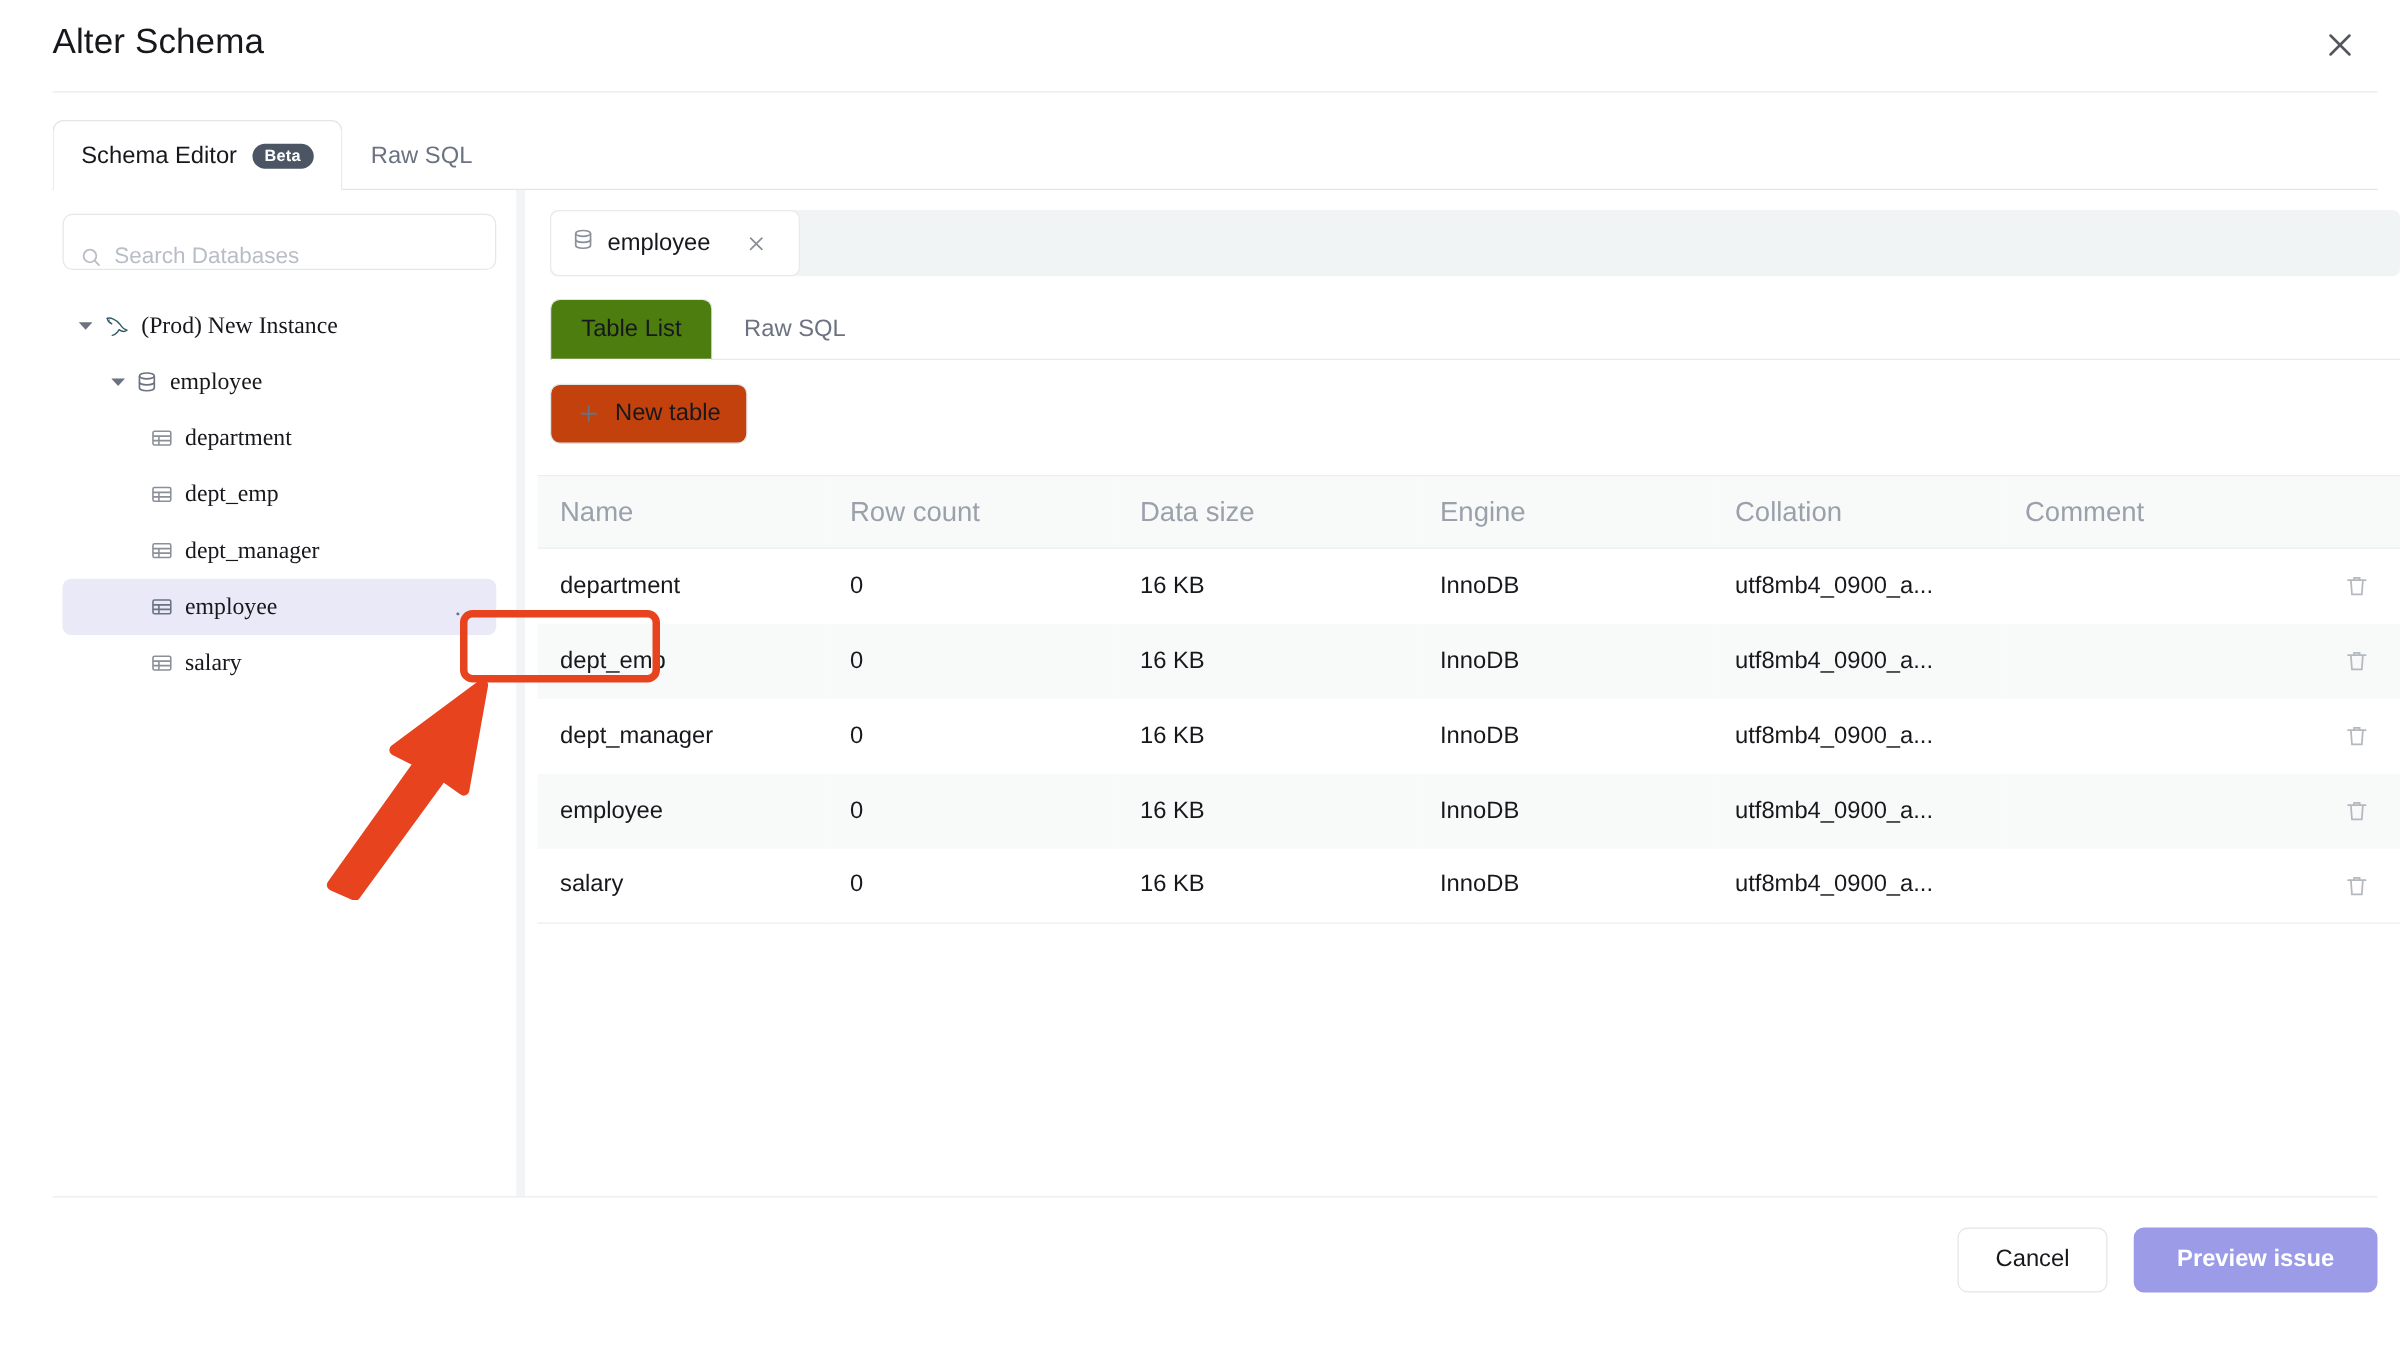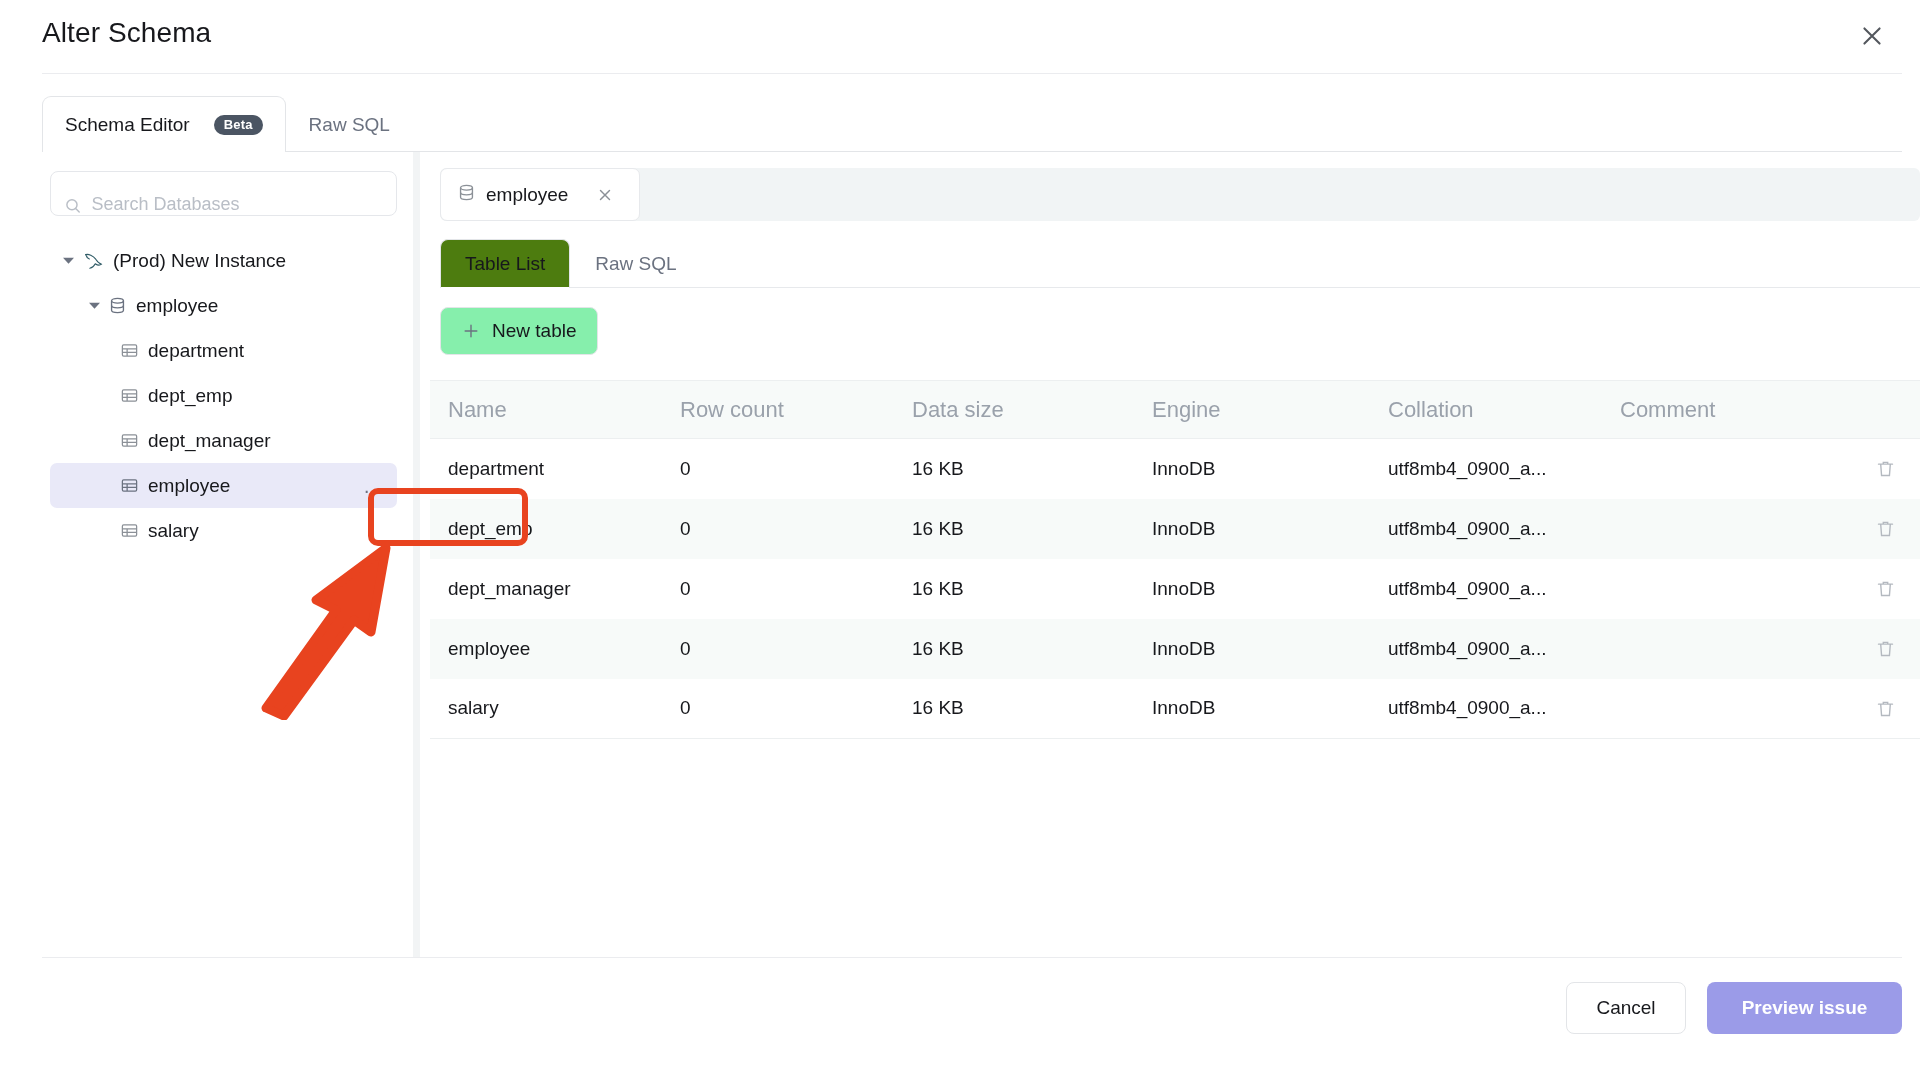--- a/index.html
+++ b/index.html
@@ -25,21 +25,21 @@
     width: 40px; height: 40px; display: flex; align-items: center; justify-content: center;
     cursor: pointer; border-radius: 6px;
   }
   .header-rule {
     position: absolute; left: 42px; top: 73px; width: 1860px; height: 1px; background: #ebecef;
   }
 
   
   .top-tabs { position: absolute; left: 42px; top: 96px; height: 56px; display: flex; align-items: stretch; }
   .top-tab {
-    display: flex; align-items: center; gap: 24px;
+    display: flex; align-items: center; gap: 12px;
     padding: 0 22px; height: 56px;
     font-size: 19px; color: #6b7280; cursor: pointer;
     border: 1px solid transparent; border-bottom: none;
     border-radius: 9px 9px 0 0;
     position: relative;
   }
   .top-tab.active {
     color: #17181c;
     background: #fff;
     border-color: #e3e5e8;
@@ -71,21 +71,21 @@
   }
   .search-box input {
     border: none; outline: none; background: transparent;
     font-family: "Liberation Sans", sans-serif; font-size: 18px; color: #4b5563; width: 100%;
   }
   .search-box input::placeholder { color: #b9bec6; }
 
   .tree { position: absolute; left: 50px; top: 86px; width: 347px; }
   .tree-row {
     position: relative; display: flex; align-items: center; height: 45px;
-    border-radius: 7px; cursor: pointer; font-size: 19px; color: #17181c;
+    border-radius: 7px; cursor: pointer; font-size: 19px; color: #17181c; font-family: Liberation Serif, serif;
   }
   .tree-row.selected { background: #e9e9f8; }
   .tree-caret {
     width: 16px; height: 16px; flex: none; margin-right: 6px;
     display: flex; align-items: center; justify-content: center; color: #6b7280;
   }
   .tree-icon { flex: none; display: flex; align-items: center; justify-content: center; margin-right: 9px; }
   .tree-label { white-space: nowrap; }
   .tree-more {
     position: absolute; right: 12px; top: 50%; transform: translateY(-50%);
@@ -117,21 +117,21 @@
     border: 1px solid transparent; border-bottom: none; border-radius: 8px 8px 0 0;
     position: relative;
   }
   .subtab.active { color: #17181c; background: #4d7c0f; border-color: #e3e5e8; z-index: 3; }
   .subtab.active::after { content:""; position:absolute; left:0; right:0; bottom:-1px; height:2px; background:#fff; }
   .subtabs-rule { position: absolute; left: 20px; top: 135px; width: 1480px; height: 1px; background: #e7e9ec; }
 
   .newtable-btn {
     position: absolute; left: 20px; top: 155px; height: 48px;
     display: flex; align-items: center; gap: 11px; padding: 0 20px;
-    border: 1px solid #e3e5e8; border-radius: 8px; background: #86efac;
+    border: 1px solid #e3e5e8; border-radius: 8px; background: #c2410c;
     font-size: 19px; color: #17181c; cursor: pointer;
     font-family: "Liberation Sans", sans-serif;
   }
 
   
   .tbl { position: absolute; left: 10px; top: 228px; width: 1490px; }
   .tbl table { width: 100%; border-collapse: collapse; table-layout: fixed; }
   .tbl thead th {
     background: #f7faf9; color: #9aa1ab; font-size: 22px; font-weight: 400;
     text-align: left; padding: 15px 0 15px 18px; height: 58px;

